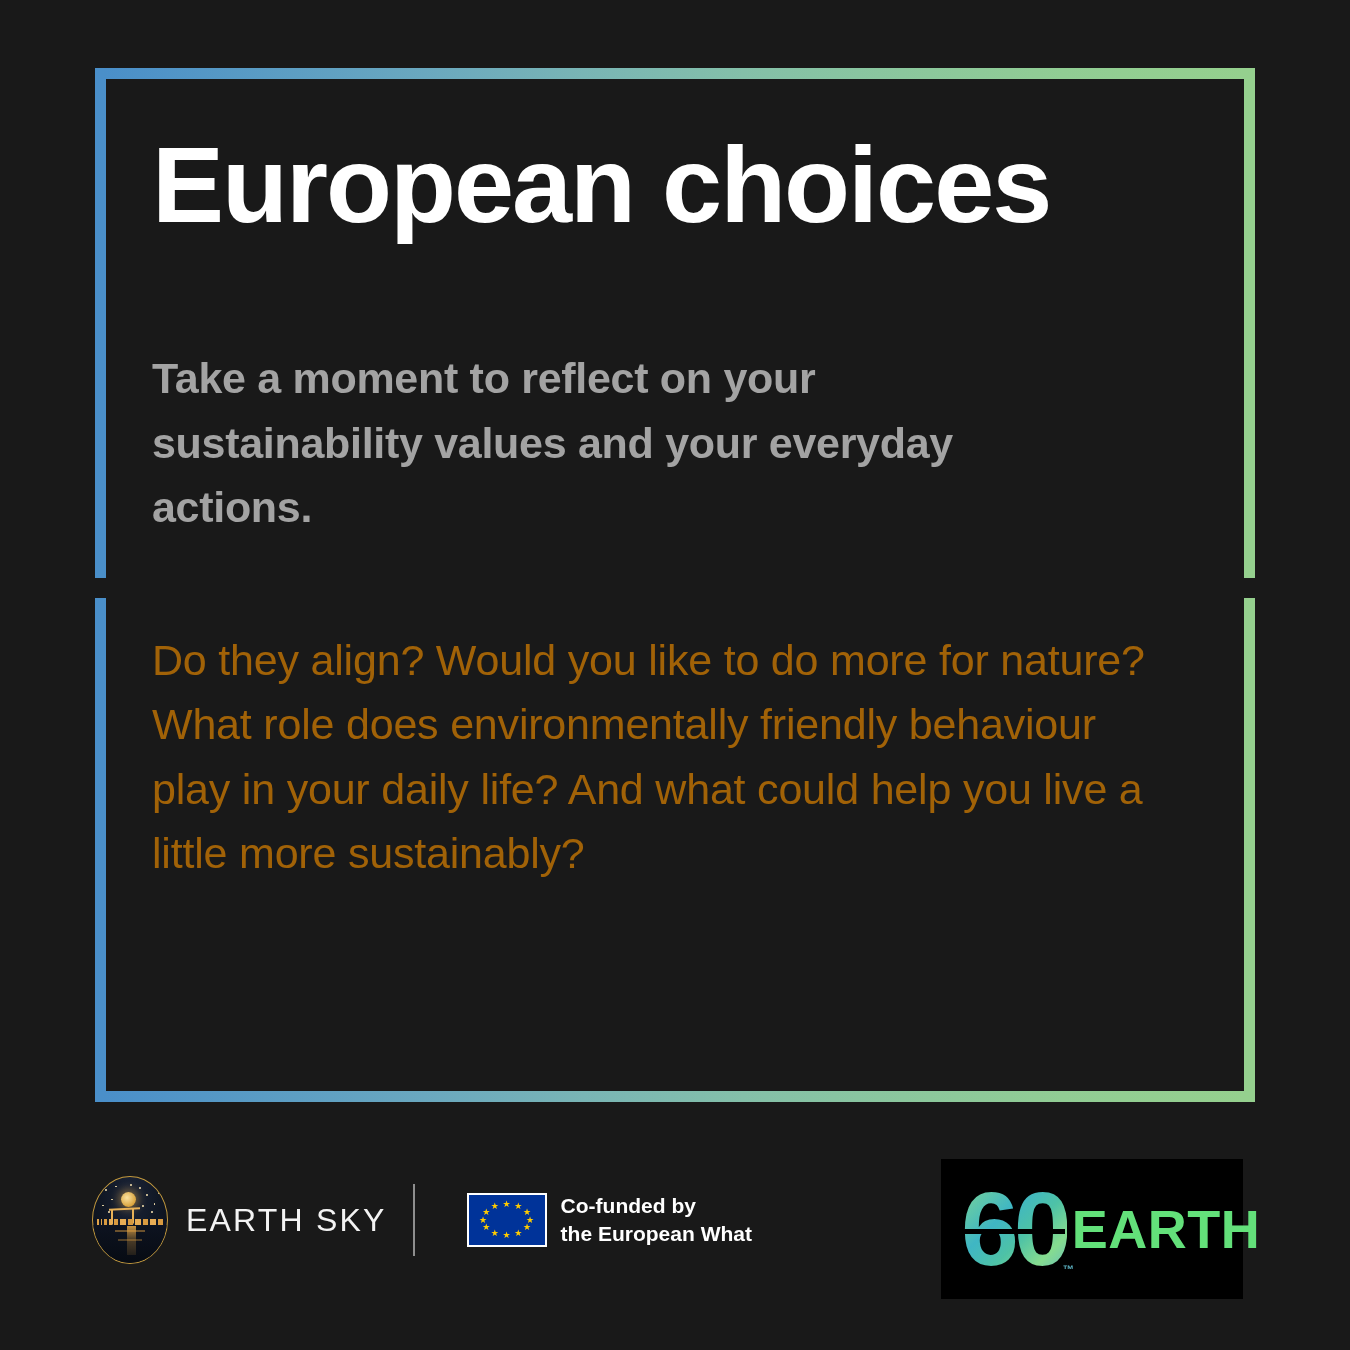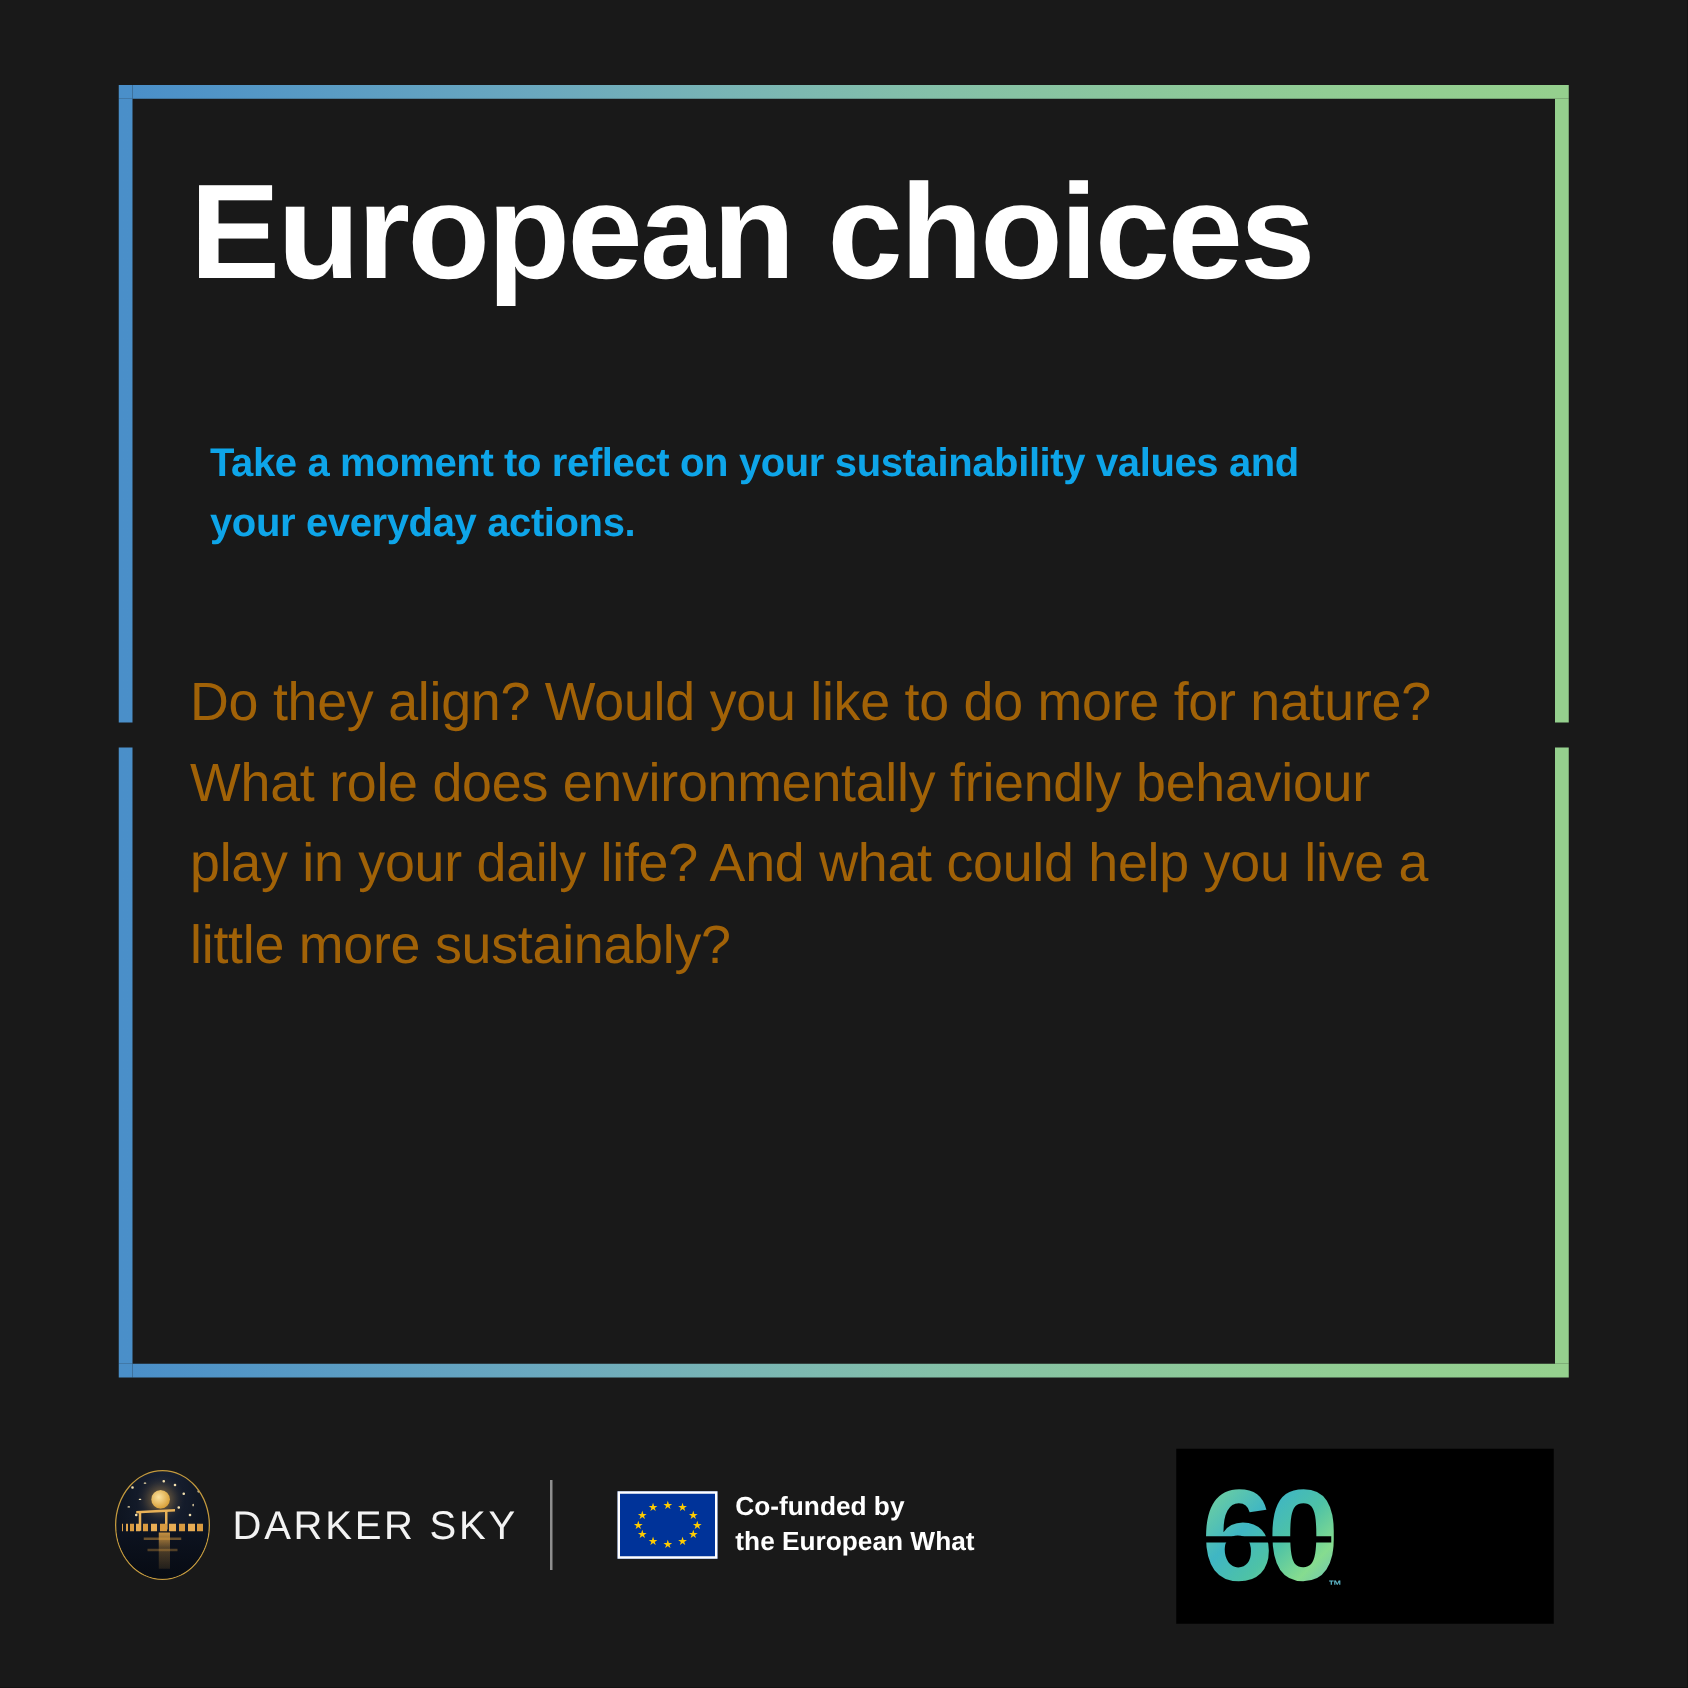--- a/index.html
+++ b/index.html
@@ -83,24 +83,24 @@
     font-size: 108px;
     font-weight: 700;
     color: #ffffff;
     letter-spacing: -2px;
     line-height: 1.02;
     margin: 0;
     white-space: nowrap;
   }
 
   .subhead {
-    margin: 16px;
+    margin: 0;
     margin-top: 106px;
-    color: #0ea5e9;
-    font-size: 32px;
+    color: #a3a3a3;
+    font-size: 43px;
     font-weight: 700;
     line-height: 1.50;
     letter-spacing: -0.3px;
     max-width: 890px;
   }
 
   .bodytext {
     margin: 0;
     margin-top: 88px;
     color: #a16207;
@@ -399,21 +399,21 @@
           <div class="ds-star" style="left:88%;top:18%"></div>
           <div class="ds-bridge"></div>
           <div class="ds-sky-line"></div>
           <div class="ds-water"></div>
           <div class="ds-refl"></div>
           <div class="ds-refl-b"></div>
           <div class="ds-refl-c"></div>
         </div>
       </div>
 
-      <div class="ds-wordmark">DARKER SKY</div>
+      <div class="ds-wordmark">EARTH SKY</div>
 
       <div class="vrule"></div>
 
 
       <div class="eu-block">
         <div class="eu-flag" id="eu-flag">
             <span class="eu-star" style="left: 50%; top: 19%; margin-left: -4.5px; margin-top: -4.5px;">★</span>
             <span class="eu-star" style="left: 65.5%; top: 23.1532%; margin-left: -4.5px; margin-top: -4.5px;">★</span>
             <span class="eu-star" style="left: 76.8468%; top: 34.5%; margin-left: -4.5px; margin-top: -4.5px;">★</span>
             <span class="eu-star" style="left: 81%; top: 50%; margin-left: -4.5px; margin-top: -4.5px;">★</span>
@@ -432,17 +432,18 @@
         </div>
       </div>
     </div>
 
     <div class="eh-logo">
       <div class="eh-60">
         <span>60</span>
         <span class="eh-tm">™</span>
       </div>
       <div class="eh-words">
+        <span class="eh-earth">EARTH</span>
       </div>
     </div>
 
   </div>
 </div>
 
 </body></html>

